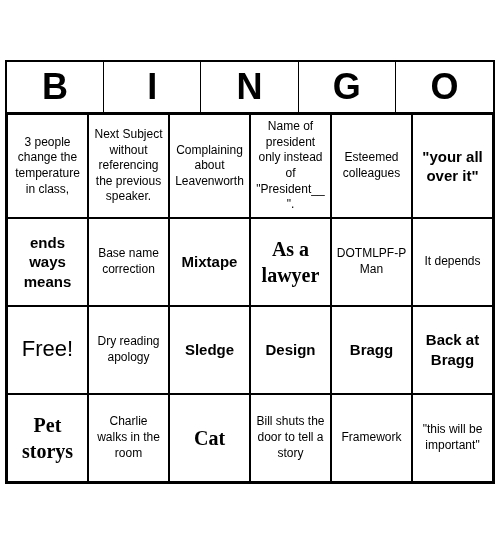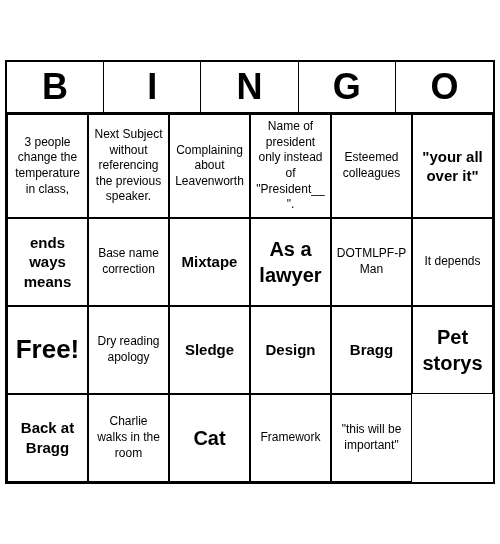--- a/index.html
+++ b/index.html
@@ -39,26 +39,27 @@
       display: flex;
       align-items: center;
       justify-content: center;
       text-align: center;
       padding: 4px;
       font-size: 12px;
       line-height: 1.3;
       word-break: break-word;
     }
     .bingo-cell.free {
-      font-size: 26px;
-      font-weight: bold;
+      font-size: 22px;
+      font-weight: normal;
     }
     .bingo-cell.large-text {
       font-size: 20px;
       font-weight: bold;
+      font-family: Liberation Serif, serif;
     }
     .bingo-cell.medium-text {
       font-size: 15px;
       font-weight: bold;
     }
   </style>
 </head>
 <body>
 
 <div class="bingo-card">
@@ -80,20 +81,21 @@
       <div class="bingo-cell">Base name correction</div>
       <div class="bingo-cell medium-text">Mixtape</div>
       <div class="bingo-cell large-text">As a lawyer</div>
       <div class="bingo-cell">DOTMLPF-P Man</div>
       <div class="bingo-cell">It depends</div>
       <div class="bingo-cell free">Free!</div>
       <div class="bingo-cell">Dry reading apology</div>
       <div class="bingo-cell medium-text">Sledge</div>
       <div class="bingo-cell medium-text">Design</div>
       <div class="bingo-cell medium-text">Bragg</div>
+      <div class="bingo-cell medium-text">Back at Bragg</div>
       <div class="bingo-cell large-text">Pet storys</div>
-      <div class="bingo-cell medium-text">Back at Bragg</div>
       <div class="bingo-cell">Charlie walks in the room</div>
       <div class="bingo-cell large-text">Cat</div>
+      <div class="bingo-cell">Bill shuts the door to tell a story</div>
       <div class="bingo-cell">Framework</div>
       <div class="bingo-cell">"this will be important"</div>
     </div>
 </div>
 
 </body></html>

